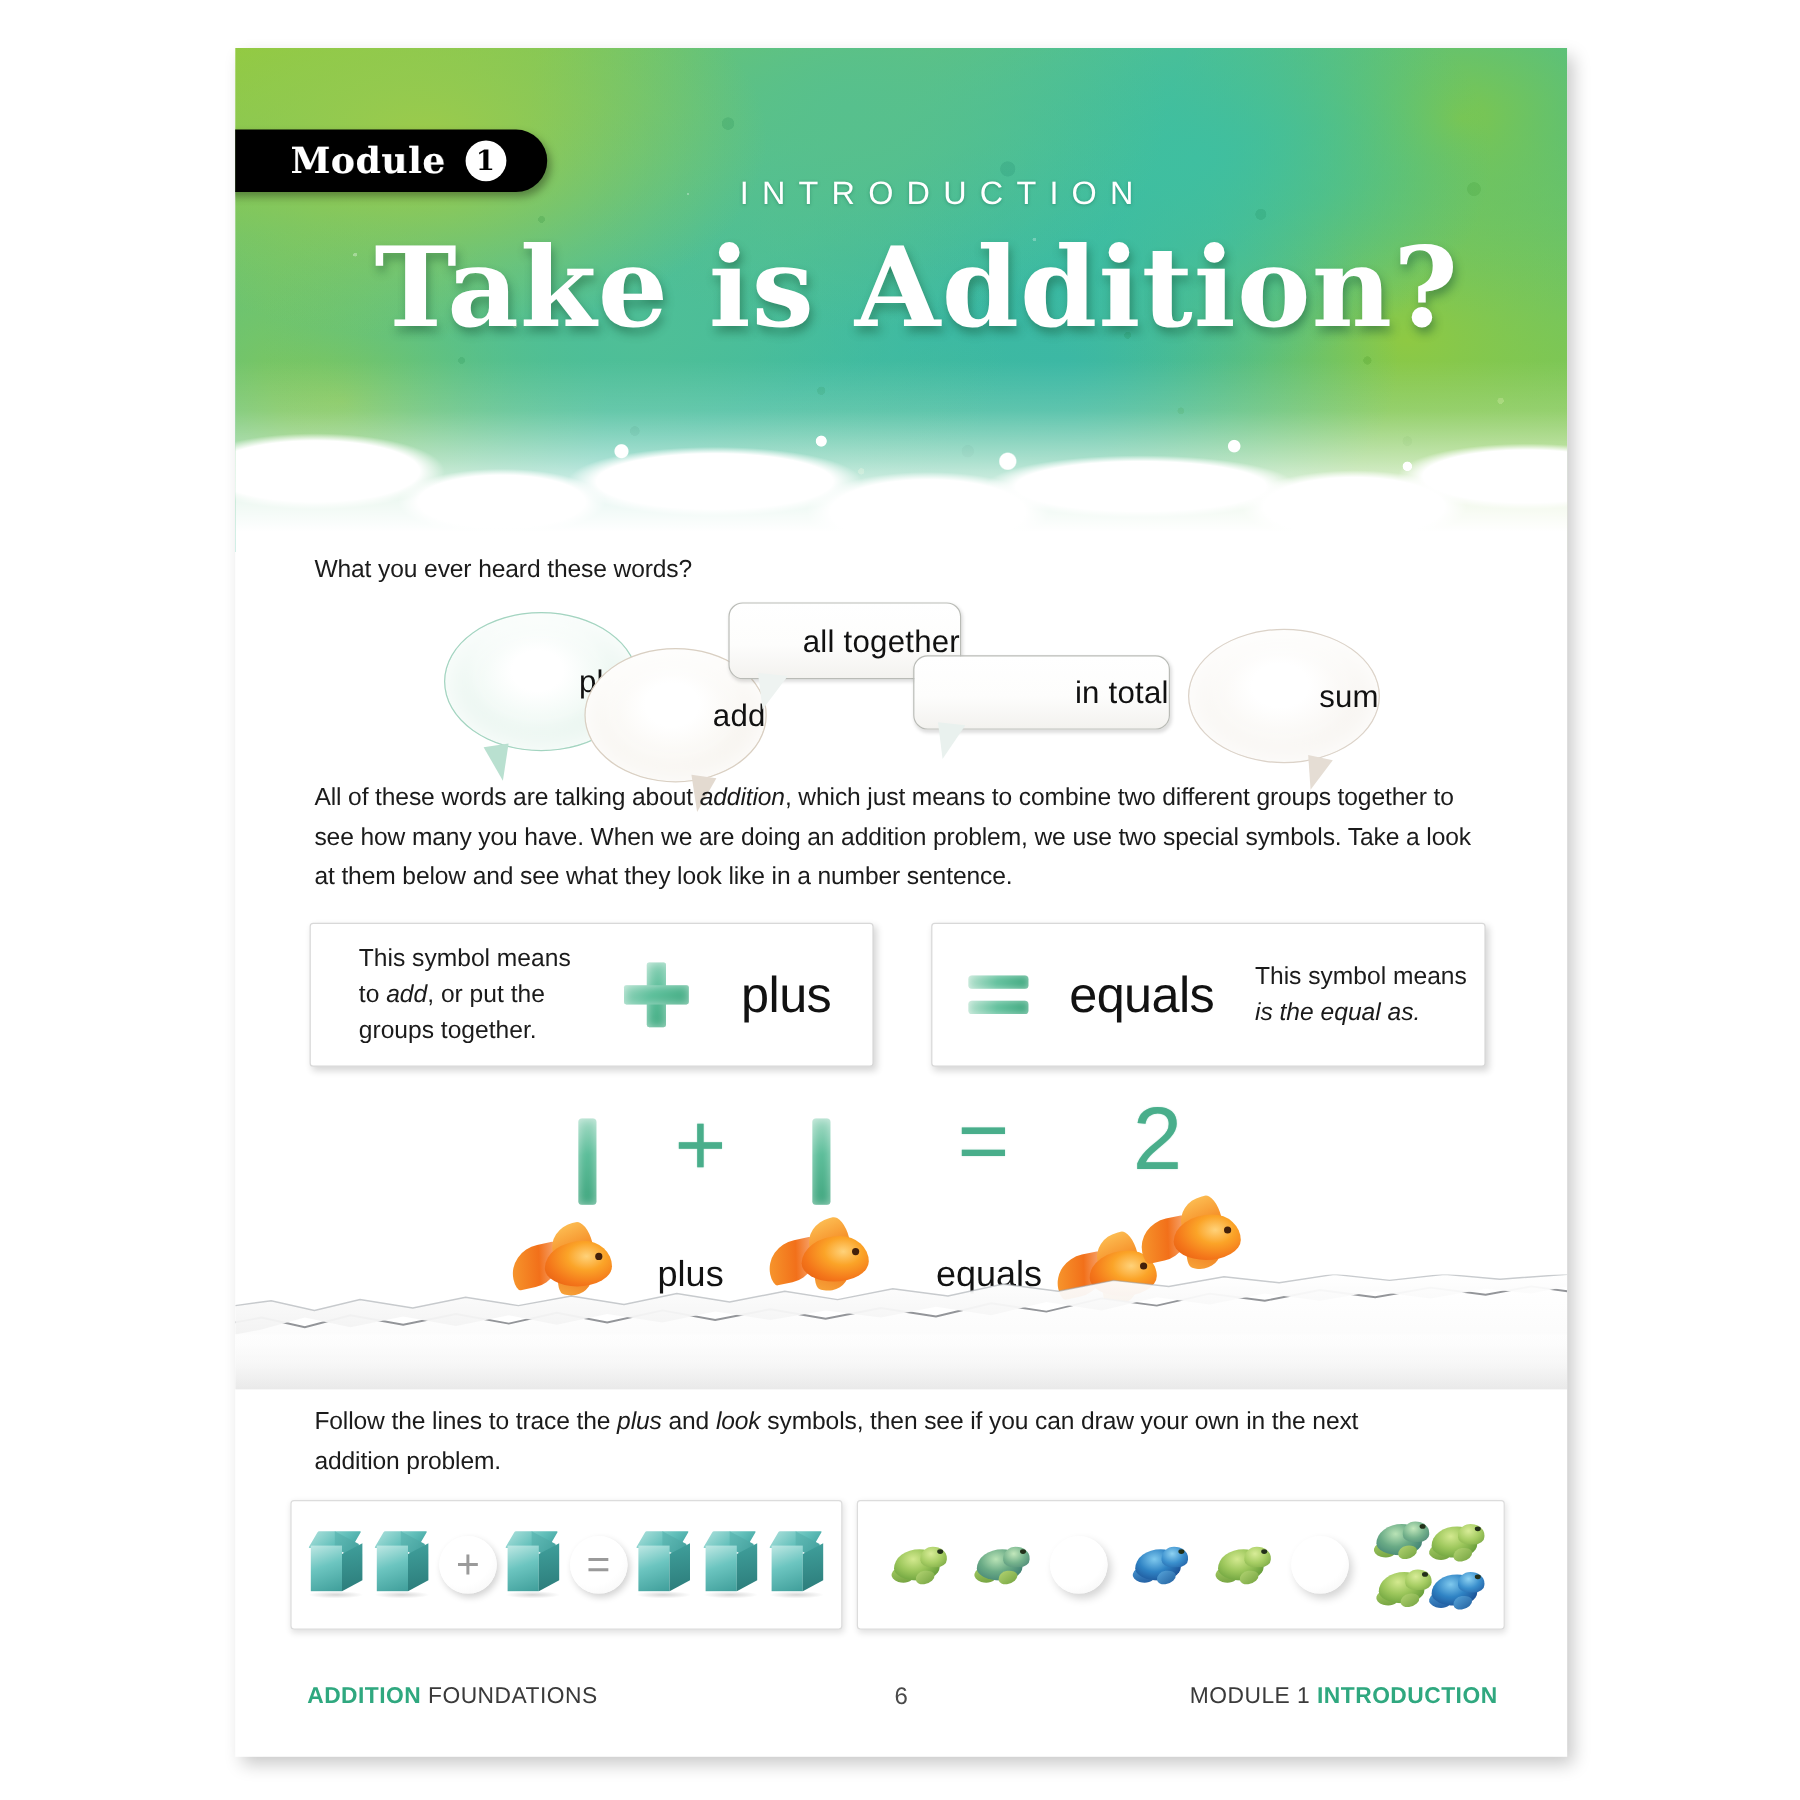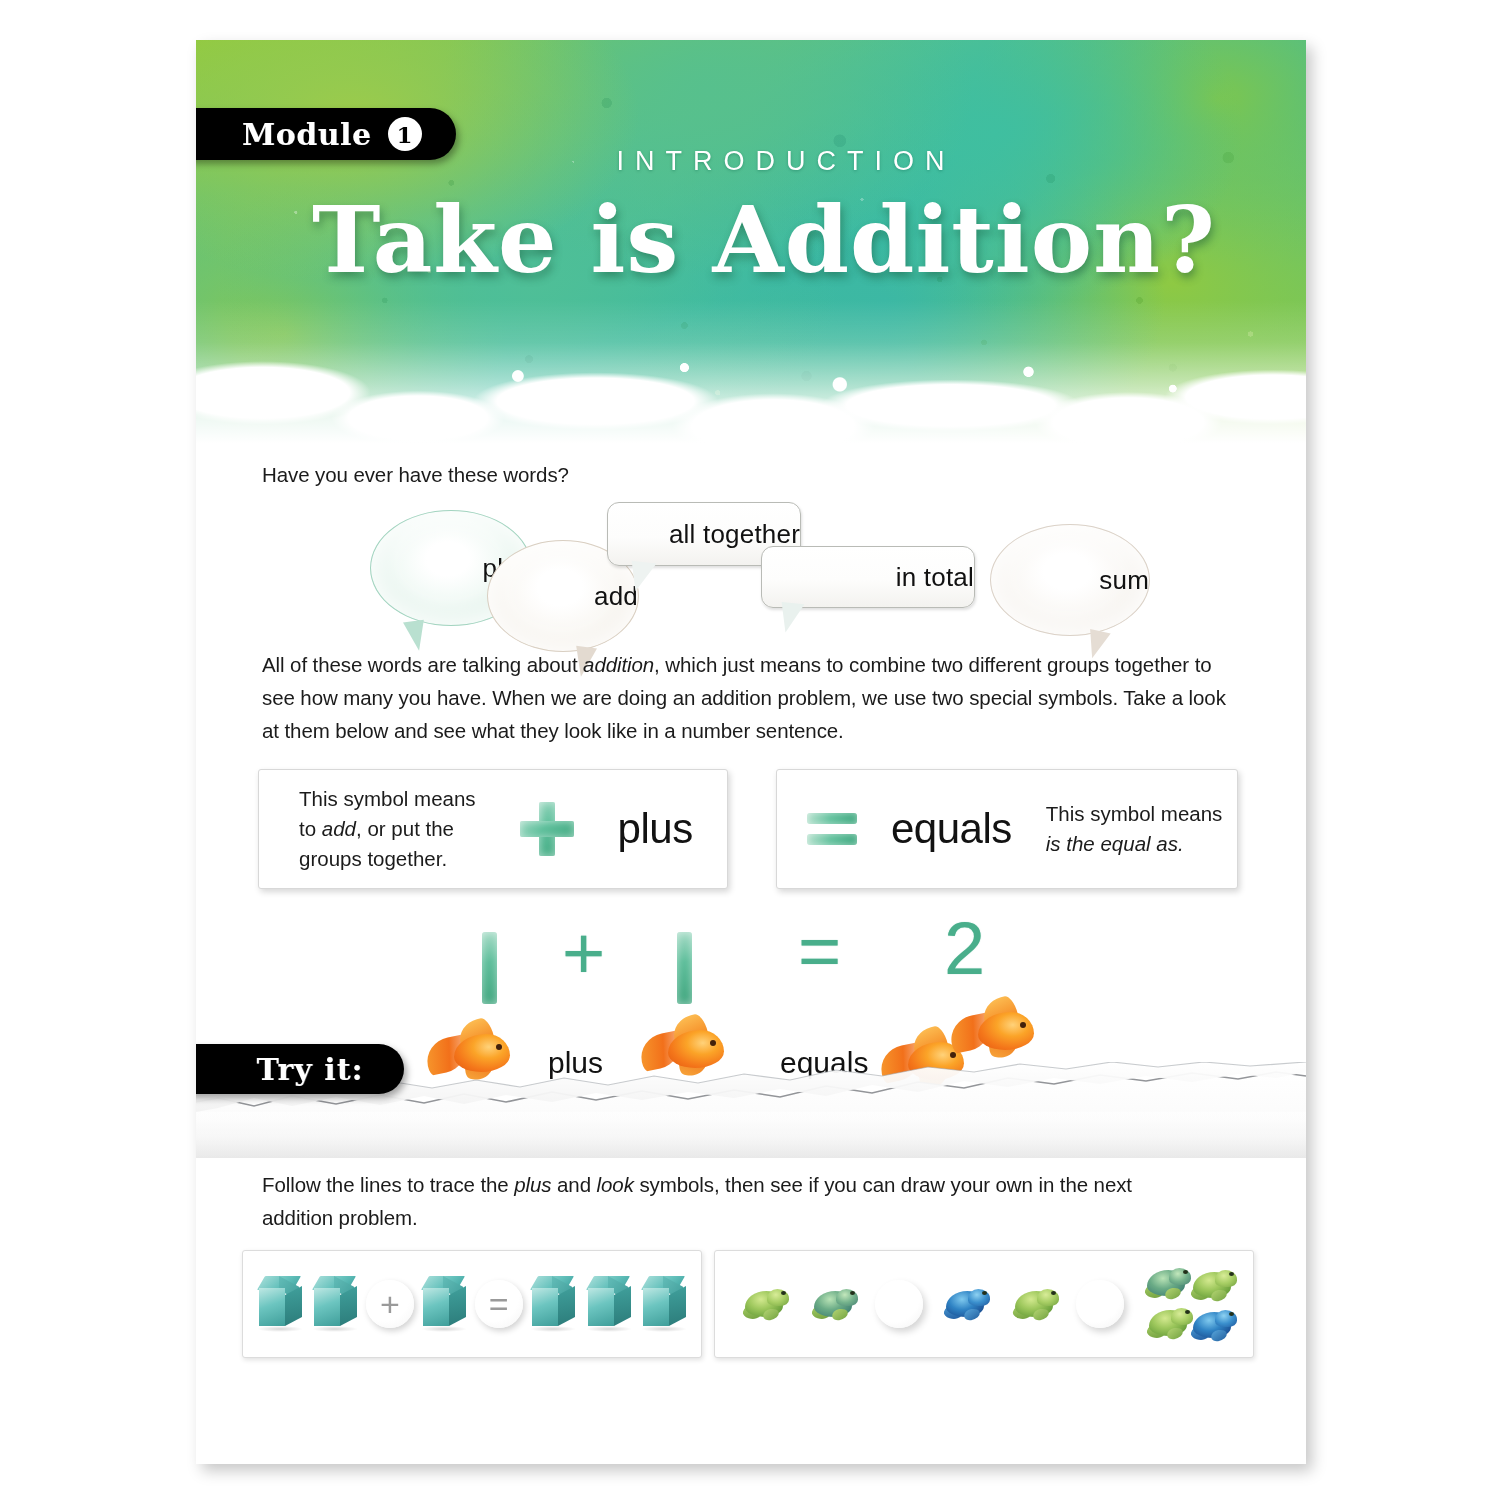--- a/index.html
+++ b/index.html
@@ -569,21 +569,21 @@
   </div>
 
   <div id="module-tab">
     <span class="mod-word">Module</span>
     <span class="mod-num">1</span>
   </div>
 
   <div id="eyebrow">INTRODUCTION</div>
   <div id="page-title">Take is Addition?</div>
 
-  <div class="body-text" id="lead-question">Have you ever have these words?</div>
+  <div class="body-text" id="lead-question">What you ever heard these words?</div>
 
   <div id="bubbles">
     <div class="bubble bub-oval" id="bubble-plus">
       <span class="tail"></span>
       <span>plus</span>
     </div>
     <div class="bubble bub-oval" id="bubble-add">
       <span class="tail"></span>
       <span>add</span>
     </div>
@@ -677,23 +677,20 @@
     </defs>
 
     <path d="M0,40 L22,36 L58,44 L96,34 L140,42 L184,33 L228,41 L268,32 L310,40 L356,30 L400,38 L446,29 L492,37 L538,28 L584,35 L630,24 L676,31 L722,20 L768,26 L812,16 L858,22 L904,13 L950,19 L996,11 L1042,17 L1080,10 L1110,14 L1110,96 L0,96 Z" fill="url(#tornShade)"></path>
     <path d="M0,40 L22,36 L58,44 L96,34 L140,42 L184,33 L228,41 L268,32 L310,40 L356,30 L400,38 L446,29 L492,37 L538,28 L584,35 L630,24 L676,31 L722,20 L768,26 L812,16 L858,22 L904,13 L950,19 L996,11 L1042,17 L1080,10 L1110,14" fill="none" stroke="#6f7277" stroke-width="1.6" opacity=".75"></path>
 
     <path d="M0,26 L30,22 L66,30 L104,21 L148,28 L192,19 L236,26 L280,18 L324,25 L368,16 L412,23 L458,14 L502,21 L548,12 L594,18 L640,8 L686,14 L732,5 L778,10 L824,2 L870,7 L916,0 L962,5 L1008,0 L1054,4 L1110,0 L1110,10 L1080,16 L1042,12 L996,20 L950,14 L904,22 L858,16 L812,25 L768,19 L722,30 L676,23 L630,34 L584,27 L538,36 L492,30 L446,38 L400,31 L356,40 L310,33 L268,42 L228,34 L184,43 L140,35 L96,44 L58,36 L22,46 L0,50 Z" fill="url(#tornShade2)" opacity=".95"></path>
     <path d="M0,26 L30,22 L66,30 L104,21 L148,28 L192,19 L236,26 L280,18 L324,25 L368,16 L412,23 L458,14 L502,21 L548,12 L594,18 L640,8 L686,14 L732,5 L778,10 L824,2 L870,7 L916,0 L962,5 L1008,0 L1054,4 L1110,0" fill="none" stroke="#9aa0a6" stroke-width="1.2" opacity=".55"></path>
     <rect x="0" y="50" width="1110" height="46" fill="url(#tornShade)" opacity=".5"></rect>
   </svg>
 
-  <div id="tryit-tab">
-    <span>Try it:</span>
-  </div>
 
   <div class="body-text" id="trace-instruction">
     Follow the lines to trace the <i>plus</i> and <i>look</i> symbols, then see if you can draw your own in the next addition problem.
   </div>
 
   <div class="ex-box" id="ex-cubes">
     <div class="cube">
         <span class="top"></span>
         <span class="top2"></span>
         <span class="left"></span>
@@ -797,14 +794,19 @@
           <span class="leaf"></span>
           <span class="fleg1"></span>
           <span class="fbody"></span>
           <span class="fhead"></span>
           <span class="fleg2"></span>
           <span class="feye"></span>
         </div>
     </div>
   </div>
 
+  <div id="footer">
+    <div id="footer-left"><span class="accent" style="color: rgb(47, 168, 127);">ADDITION</span><span> FOUNDATIONS</span></div>
+    <div id="footer-center">6</div>
+    <div id="footer-right"><span>MODULE 1 </span><span class="accent" style="color: rgb(47, 168, 127);">INTRODUCTION</span></div>
+  </div>
 
 </div>
 
 </body></html>

